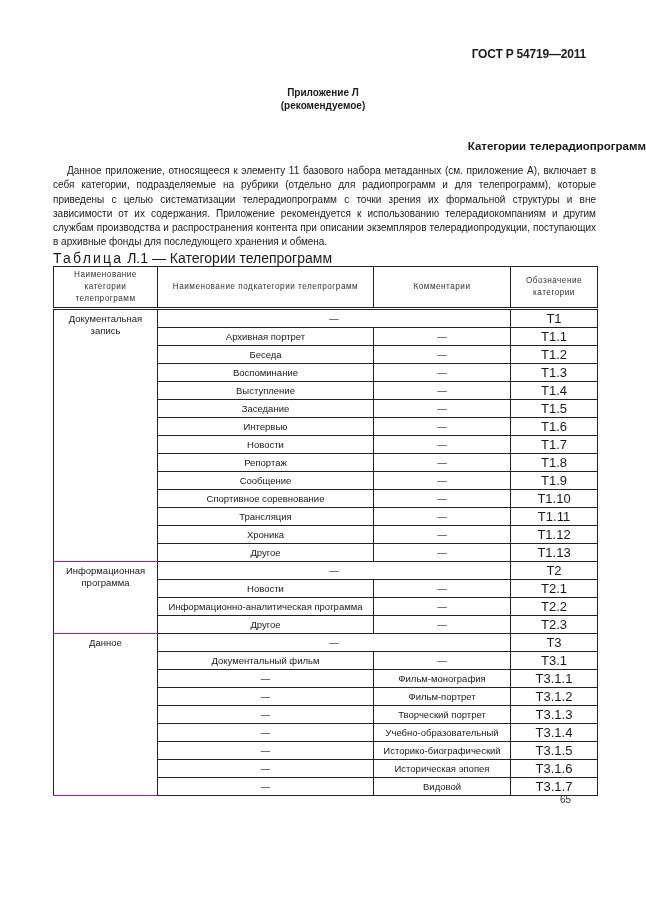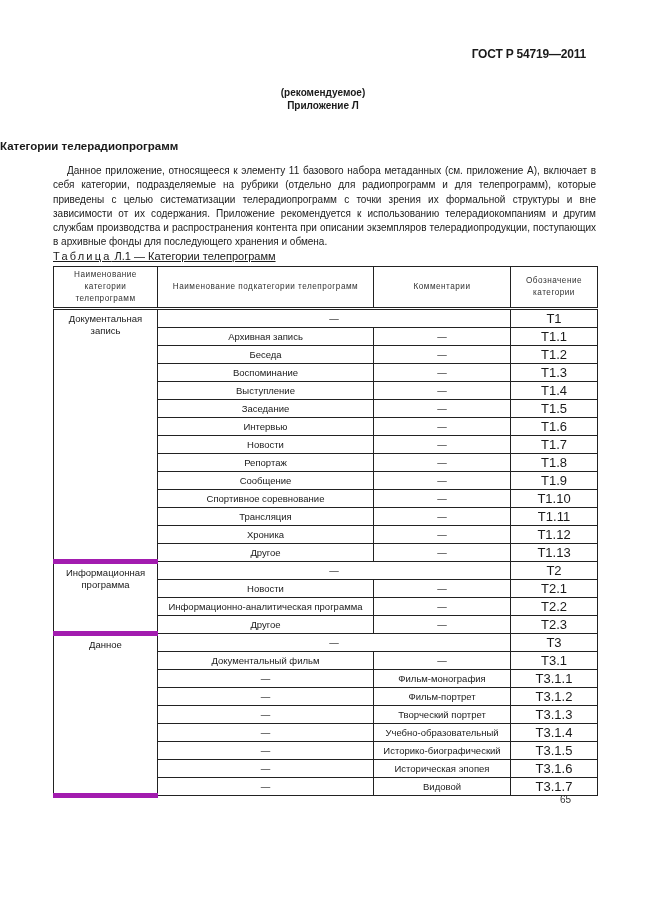--- a/index.html
+++ b/index.html
@@ -1,42 +1,42 @@
 <!DOCTYPE html>
 <html><head>
 <meta charset="utf-8">
 <style>
   html, body { margin: 0; padding: 0; background: #ffffff; }
   body { width: 646px; height: 913px; position: relative; overflow: hidden;
          font-family: "Liberation Sans", sans-serif; color: #1a1a1a; }
   .abs { position: absolute; }
   .gost { right: 60px; top: 47px; font-size: 12px; font-weight: bold; letter-spacing: -0.2px; padding-left: 33px; }
   .app-title { left: 0; width: 646px; top: 86px; text-align: center; font-size: 10px; font-weight: bold; line-height: 13px; }
-  .section-title { left: 0; width: 646px; top: 140px; text-align: left; font-size: 11.5px; font-weight: bold; }
+  .section-title { left: 0; width: 646px; top: 140px; text-align: right; font-size: 11.5px; font-weight: bold; }
   .para { left: 53px; width: 543px; top: 164px; font-size: 10px; line-height: 14.3px; text-align: justify; }
   .para p { margin: 0; text-indent: 14px; }
-  .caption { left: 53px; top: 250px; font-size: 11px; text-decoration: underline; }
+  .caption { left: 53px; top: 250px; font-size: 14px; }
   .caption .sp { letter-spacing: 2.2px; }
   table.main { position: absolute; left: 53px; top: 266px; width: 544px; border-collapse: collapse; table-layout: fixed; font-size: 9.5px; }
   table.main td, table.main th { border: 1px solid #222; padding: 0 3px; text-align: center; vertical-align: middle; font-weight: normal; }
   table.main th { font-size: 8.2px; color: #333; letter-spacing: 0.5px; line-height: 12px; height: 40px; }
   table.main thead tr th { border-bottom: 3px double #222; }
   table.main td { height: 17px; line-height: 11px; }
-  table.main td.cat { vertical-align: top; padding-top: 3px; border-bottom: 5px solid #a21caf; line-height: 12px; }
+  table.main td.cat { vertical-align: top; padding-top: 3px; border-bottom: 1px solid #a21caf; line-height: 12px; }
   table.main td.code { font-size: 13px; }
   .pagenum { left: 560px; top: 794px; font-size: 10px; color: #333; }
 </style>
 </head>
 <body>
 
 <div class="abs gost">ГОСТ Р 54719—2011</div>
 
 <div class="abs app-title">
+  <div>Приложение Л</div>
   <div>(рекомендуемое)</div>
-  <div>Приложение Л</div>
 </div>
 
 <div class="abs section-title">Категории телерадиопрограмм</div>
 
 <div class="abs para">
   <p>Данное приложение, относящееся к элементу 11 базового набора метаданных (см. приложение А), включает в себя категории, подразделяемые на рубрики (отдельно для радиопрограмм и для телепрограмм), которые приведены с целью систематизации телерадиопрограмм с точки зрения их формальной структуры и вне зависимости от их содержания. Приложение рекомендуется к использованию телерадиокомпаниям и другим службам производства и распространения контента при описании экземпляров телерадиопродукции, поступающих в архивные фонды для последующего хранения и обмена.</p>
 </div>
 
 <div class="abs caption">
   <span class="sp">Таблица</span><span> Л.1 — Категории телепрограмм</span>
@@ -57,21 +57,21 @@
       <th>Обозначение категории</th>
     </tr>
   </thead>
   <tbody id="tbody">
       <tr>
         <td class="cat" rowspan="14">Документальная запись</td>
         <td colspan="2">—</td>
         <td class="code">T1</td>
       </tr>
       <tr>
-        <td>Архивная запись</td>
+        <td>Архивная портрет</td>
         <td>—</td>
         <td class="code">T1.1</td>
       </tr>
       <tr>
         <td>Беседа</td>
         <td>—</td>
         <td class="code">T1.2</td>
       </tr>
       <tr>
         <td>Воспоминание</td>

